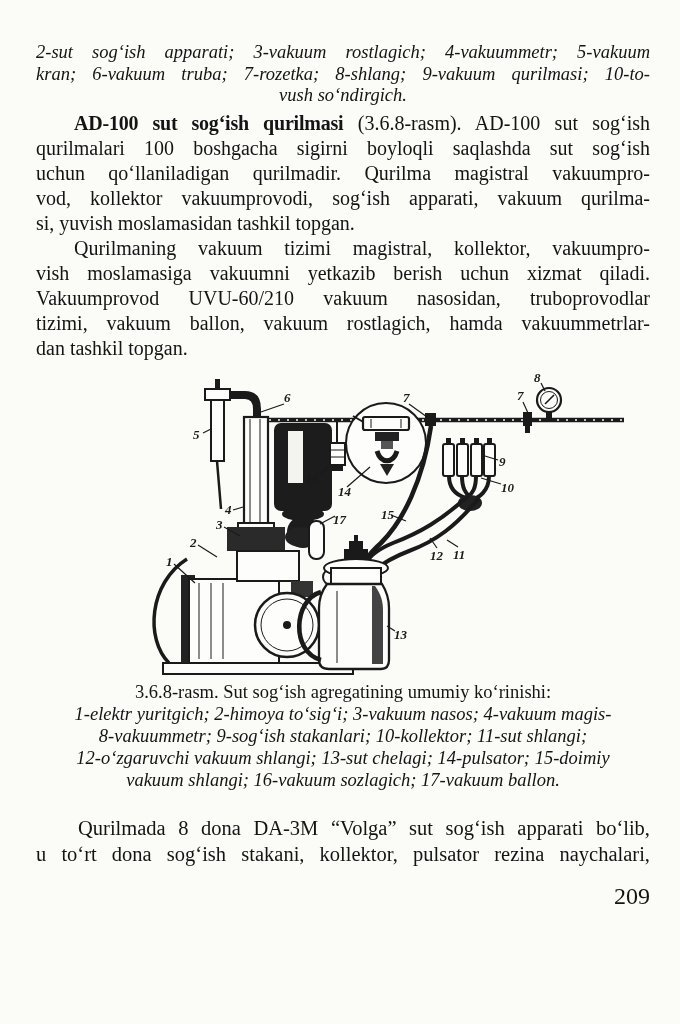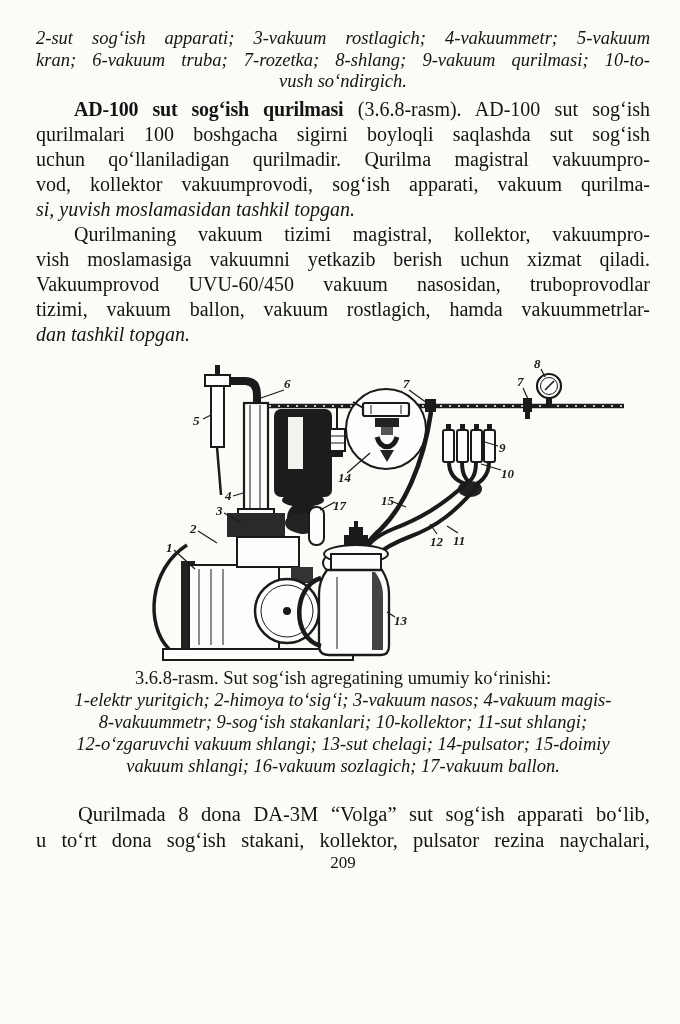--- a/index.html
+++ b/index.html
@@ -3,35 +3,35 @@
 <meta charset="utf-8">
 <style>
   html,body{margin:0;padding:0;}
   body{
     width:680px;height:1024px;
     background:#fbfbf8;
     color:#141414;
     font-family:"Liberation Serif","DejaVu Serif",serif;
     overflow:hidden;
   }
-  .page{padding:28px 30px 0 36px;}
+  .page{padding:42px 30px 0 36px;}
   .body-text{font-size:20px;line-height:25px;}
   .jline{text-align:justify;text-align-last:justify;}
-  .lastline{text-align:left;text-align-last:left;font-style:italic;}
+  .lastline{text-align:left;text-align-last:left;}
   .centerline{text-align:left;text-align-last:center;}
   .indent1{text-indent:38px;}
   .indent2{text-indent:42px;}
   .italic-block{font-style:italic;font-size:18.5px;line-height:21.5px;}
   .lead-bold{font-weight:700;letter-spacing:-0.2px;}
   .figure-wrap{margin-top:10px;height:310px;position:relative;}
   .figure-wrap svg{position:absolute;left:105px;top:0;}
   .fig-caption{font-size:18.5px;line-height:22px;text-align:center;}
   .legend{font-style:italic;font-size:18.5px;line-height:22px;text-align:center;}
   .para3{margin-top:24px;font-size:20.5px;line-height:26px;}
-  .pageno{text-align:center;font-size:17px;}
+  .pageno{text-align:right;font-size:24px;margin-top:16px;}
   .callout{font-style:italic;font-weight:700;font-size:13px;fill:#1a1a1a;}
   .ink{stroke:#1a1a1a;}
 </style>
 </head>
 <body>
 
 <div class="page">
 
   <div class="italic-block">
     <div class="jline">2-sut sogʻish apparati; 3-vakuum rostlagich; 4-vakuummetr; 5-vakuum</div>
@@ -43,21 +43,21 @@
     <div class="jline indent1"><span class="lead-bold">AD-100 sut sogʻish qurilmasi</span><span> (3.6.8-rasm). AD-100 sut sogʻish</span></div>
     <div class="jline">qurilmalari 100 boshgacha sigirni boyloqli saqlashda sut sogʻish</div>
     <div class="jline">uchun qoʻllaniladigan qurilmadir. Qurilma magistral vakuumpro-</div>
     <div class="jline">vod, kollektor vakuumprovodi, sogʻish apparati, vakuum qurilma-</div>
     <div class="lastline">si, yuvish moslamasidan tashkil topgan.</div>
   </div>
 
   <div class="body-text">
     <div class="jline indent1">Qurilmaning vakuum tizimi magistral, kollektor, vakuumpro-</div>
     <div class="jline">vish moslamasiga vakuumni yetkazib berish uchun xizmat qiladi.</div>
-    <div class="jline">Vakuumprovod UVU-60/450 vakuum nasosidan, truboprovodlar</div>
+    <div class="jline">Vakuumprovod UVU-60/210 vakuum nasosidan, truboprovodlar</div>
     <div class="jline">tizimi, vakuum ballon, vakuum rostlagich, hamda vakuummetrlar-</div>
     <div class="lastline">dan tashkil topgan.</div>
   </div>
 
   <div class="figure-wrap">
     <svg width="490" height="310" viewBox="0 0 490 310">
 
       <g>
         <line class="ink" x1="120" y1="49" x2="483" y2="49" stroke-width="4.6"></line>
         <line x1="128" y1="49" x2="483" y2="49" stroke="#fbfbf8" stroke-width="1.3" stroke-dasharray="2 7"></line>

